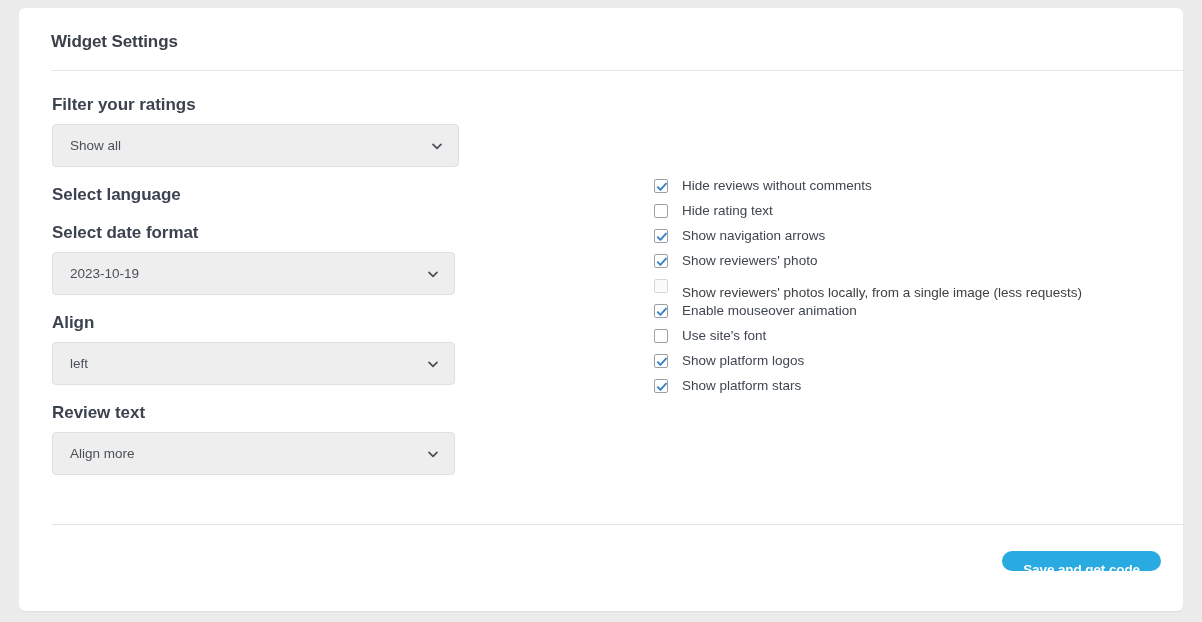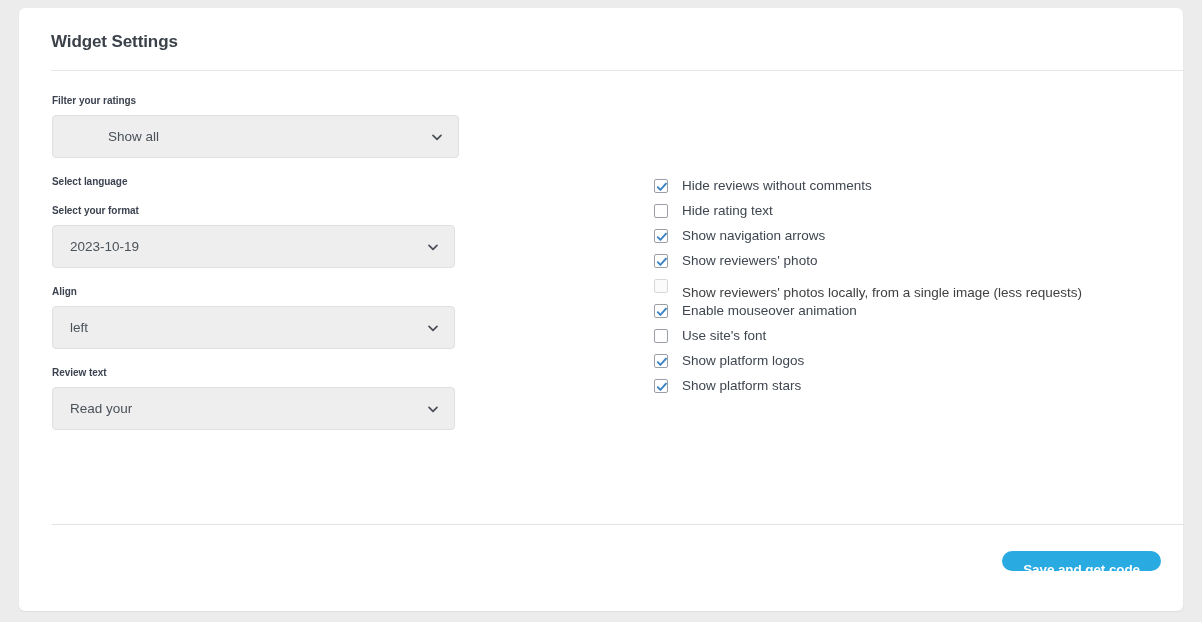--- a/index.html
+++ b/index.html
@@ -55,39 +55,39 @@
   .left-col {
     position: absolute;
     left: 33px;
     top: 24px;
     width: 420px;
   }
 
   .field-group { margin-bottom: 18px; }
 
   .field-label {
-    font-size: 10px;
+    font-size: 17px;
     font-weight: bold;
     color: #3c4350;
     margin-bottom: 9px;
     letter-spacing: -0.05px;
   }
 
   .select-box {
     position: relative;
     height: 43px;
     background: #eeeeee;
     border: 1px solid #e0e0e0;
     border-radius: 4px;
     display: flex;
     align-items: center;
     cursor: pointer;
   }
 
-  .select-box.wide { width: 407px; padding-left: 38px; }
+  .select-box.wide { width: 407px; }
   .select-box.narrow { width: 403px; }
 
   .select-value {
     font-size: 13.5px;
     color: #4a5159;
     padding-left: 17px;
   }
 
   .chevron {
     position: absolute;
@@ -198,21 +198,21 @@
               <svg width="12" height="12" viewBox="0 0 12 12" aria-hidden="true">
                 <path d="M2 4.3 L6 8.3 L10 4.3" fill="none" stroke="#4a4f57" stroke-width="1.7" stroke-linecap="round" stroke-linejoin="round"></path>
               </svg>
             </span>
           </div>
         </div>
         <div class="field-group">
           <div class="field-label">Select language</div>
         </div>
         <div class="field-group">
-          <div class="field-label">Select your format</div>
+          <div class="field-label">Select date format</div>
           <div class="select-box narrow">
             <span class="select-value">2023-10-19</span>
             <span class="chevron">
               <svg width="12" height="12" viewBox="0 0 12 12" aria-hidden="true">
                 <path d="M2 4.3 L6 8.3 L10 4.3" fill="none" stroke="#4a4f57" stroke-width="1.7" stroke-linecap="round" stroke-linejoin="round"></path>
               </svg>
             </span>
           </div>
         </div>
         <div class="field-group">
@@ -222,21 +222,21 @@
             <span class="chevron">
               <svg width="12" height="12" viewBox="0 0 12 12" aria-hidden="true">
                 <path d="M2 4.3 L6 8.3 L10 4.3" fill="none" stroke="#4a4f57" stroke-width="1.7" stroke-linecap="round" stroke-linejoin="round"></path>
               </svg>
             </span>
           </div>
         </div>
         <div class="field-group">
           <div class="field-label">Review text</div>
           <div class="select-box narrow">
-            <span class="select-value">Read your</span>
+            <span class="select-value">Align more</span>
             <span class="chevron">
               <svg width="12" height="12" viewBox="0 0 12 12" aria-hidden="true">
                 <path d="M2 4.3 L6 8.3 L10 4.3" fill="none" stroke="#4a4f57" stroke-width="1.7" stroke-linecap="round" stroke-linejoin="round"></path>
               </svg>
             </span>
           </div>
         </div>
       </div>
 
     <div class="right-col" id="right-col">

